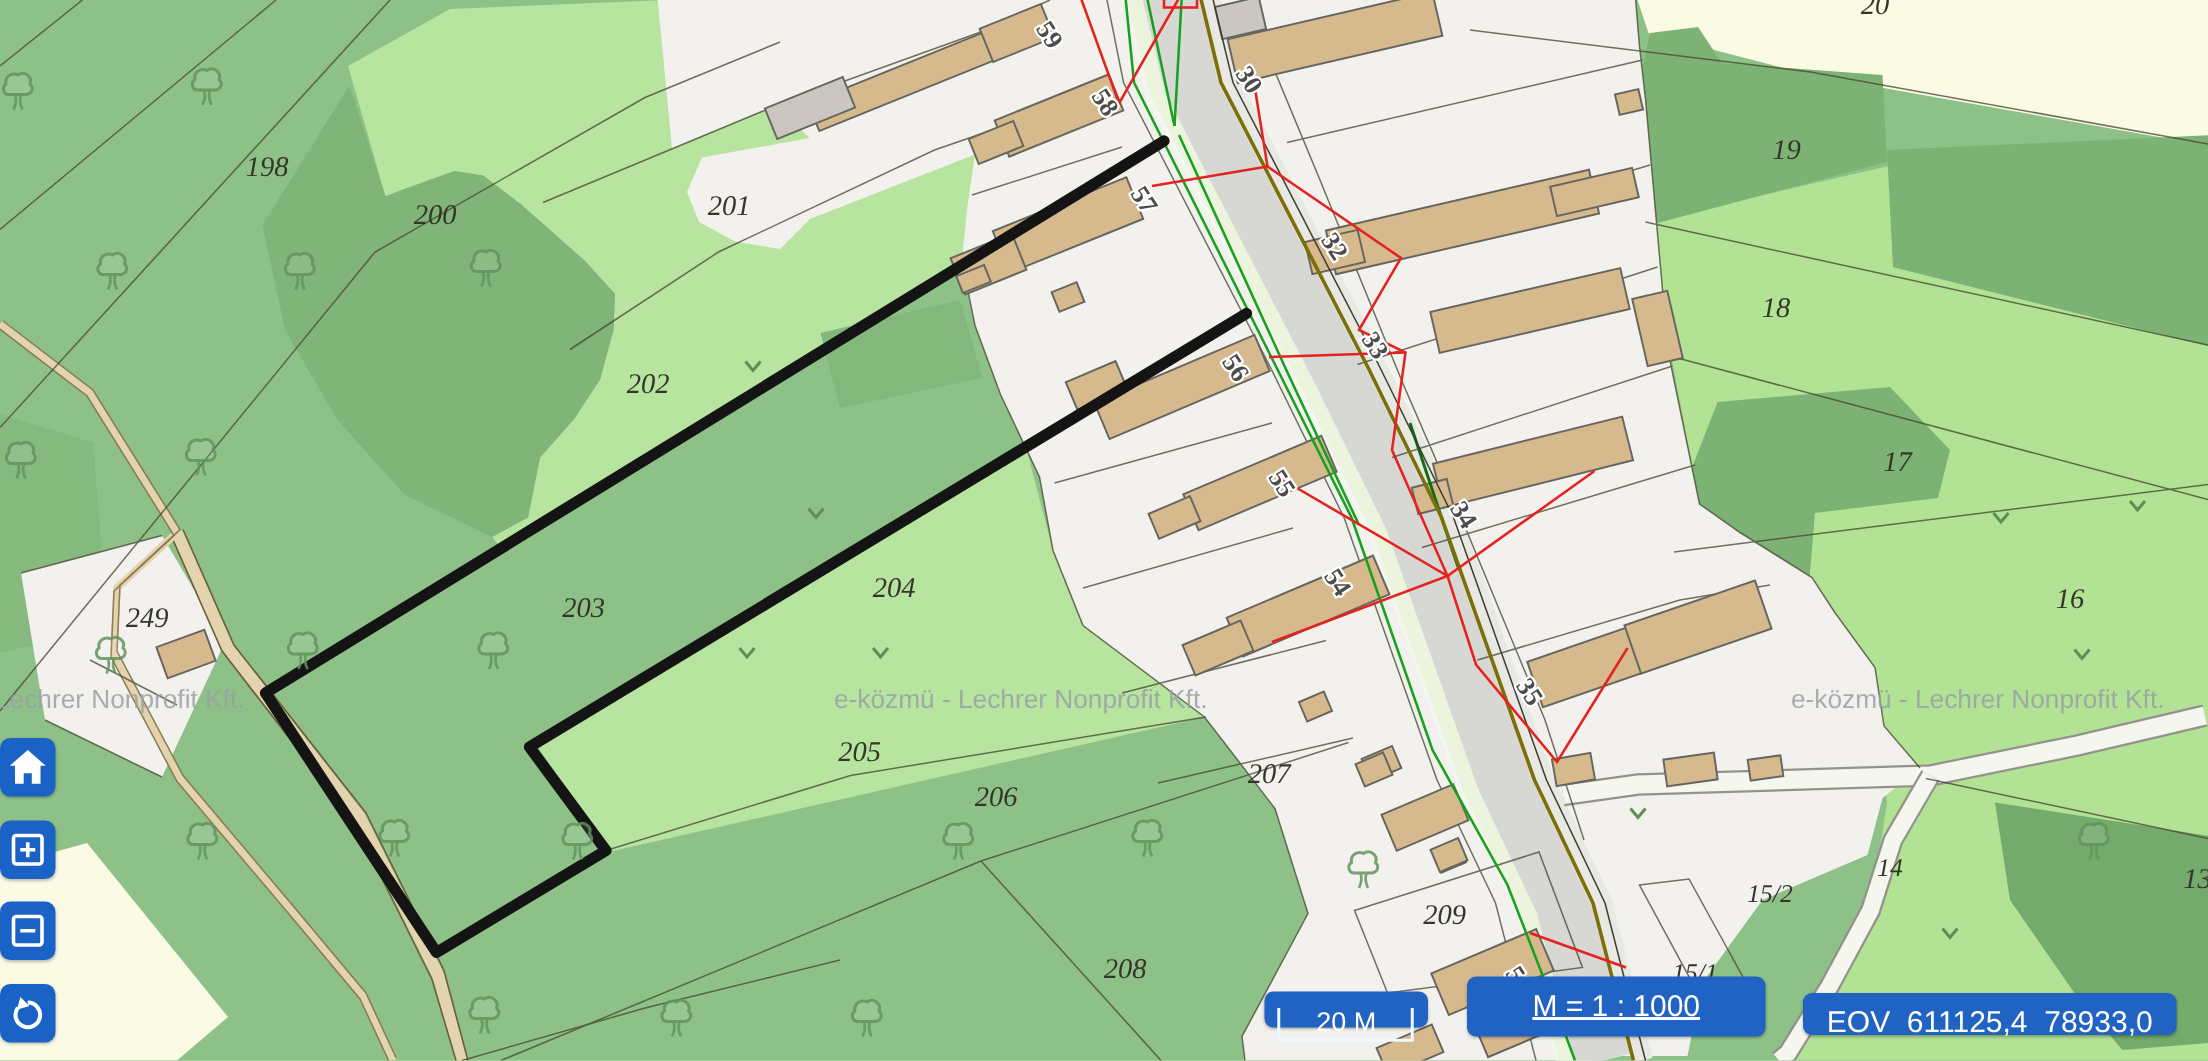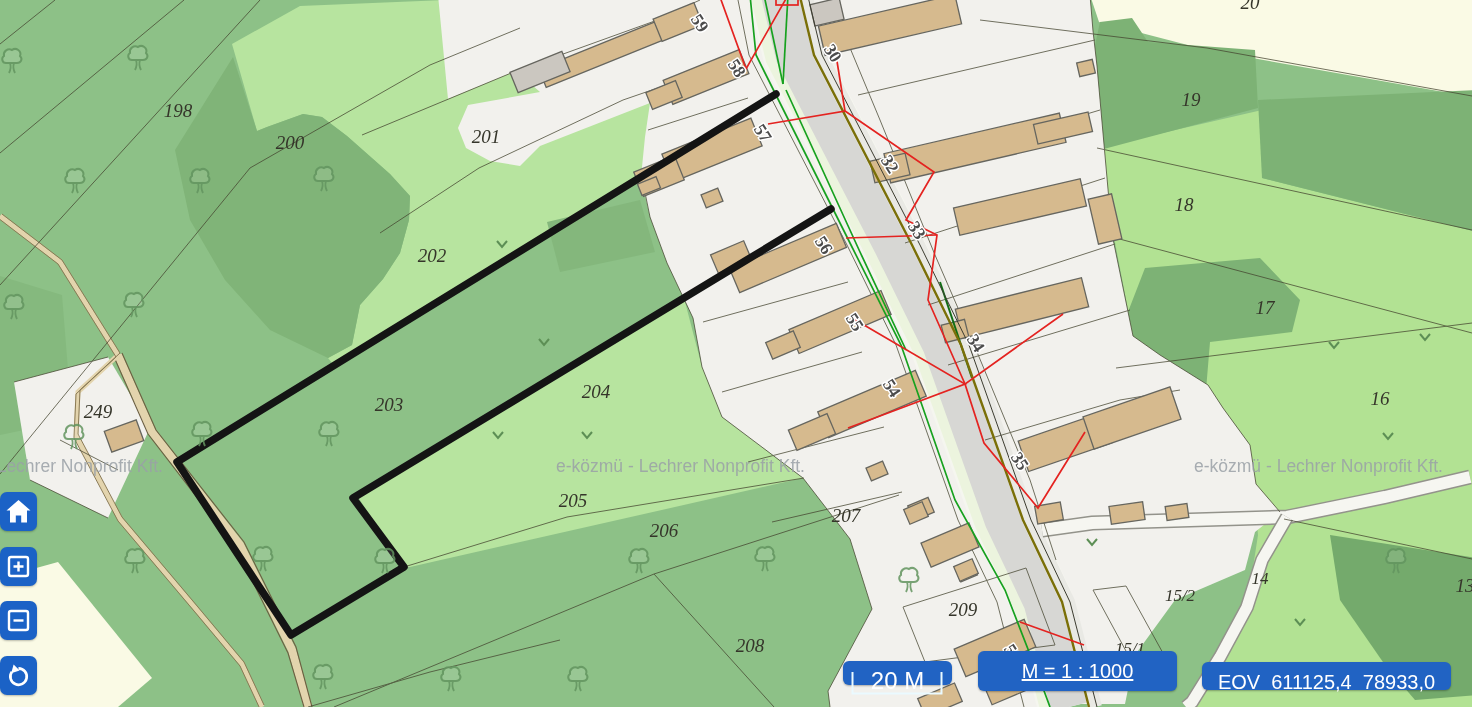--- a/index.html
+++ b/index.html
@@ -415,21 +415,21 @@
     </svg>
 </div>
 
 <div class="btn" style="left:0px;top:656px;width:37px;height:39px;">
 <svg width="37" height="39" viewBox="0 0 37 39">
       <path d="M18.5,12.4 A8.2,8.2 0 1 1 11.9,15.8" fill="none" stroke="#fff" stroke-width="2.7"></path>
       <path d="M13.6,8.6 L11.2,17.2 L19.6,14.6 Z" fill="#fff"></path>
     </svg>
 </div>
 
-<div class="bbar" style="left:843px;top:661px;width:109px;height:24px;line-height:40px;font-size:24px;">
+<div class="bbar" style="left:843px;top:661px;width:109px;height:24px;line-height:40px;font-size:18px;">
 <svg style="position:absolute;left:0;top:0" width="109" height="40" viewBox="0 0 109 40">
       <path d="M9.5 11 V32.5 H98.5 V11" fill="none" stroke="#eafaff" stroke-width="2"></path>
     </svg>
 <span style="position:relative;">20 M</span></div>
 
 <div class="bbar" style="left:978px;top:651px;width:199px;height:40px;line-height:40px;text-decoration:underline;">M = 1 : 1000</div>
 
 <div class="bbar" style="left:1202px;top:662px;width:249px;height:28px;line-height:40px;">EOV&nbsp; 611125,4&nbsp; 78933,0</div>
 
 </body></html>

